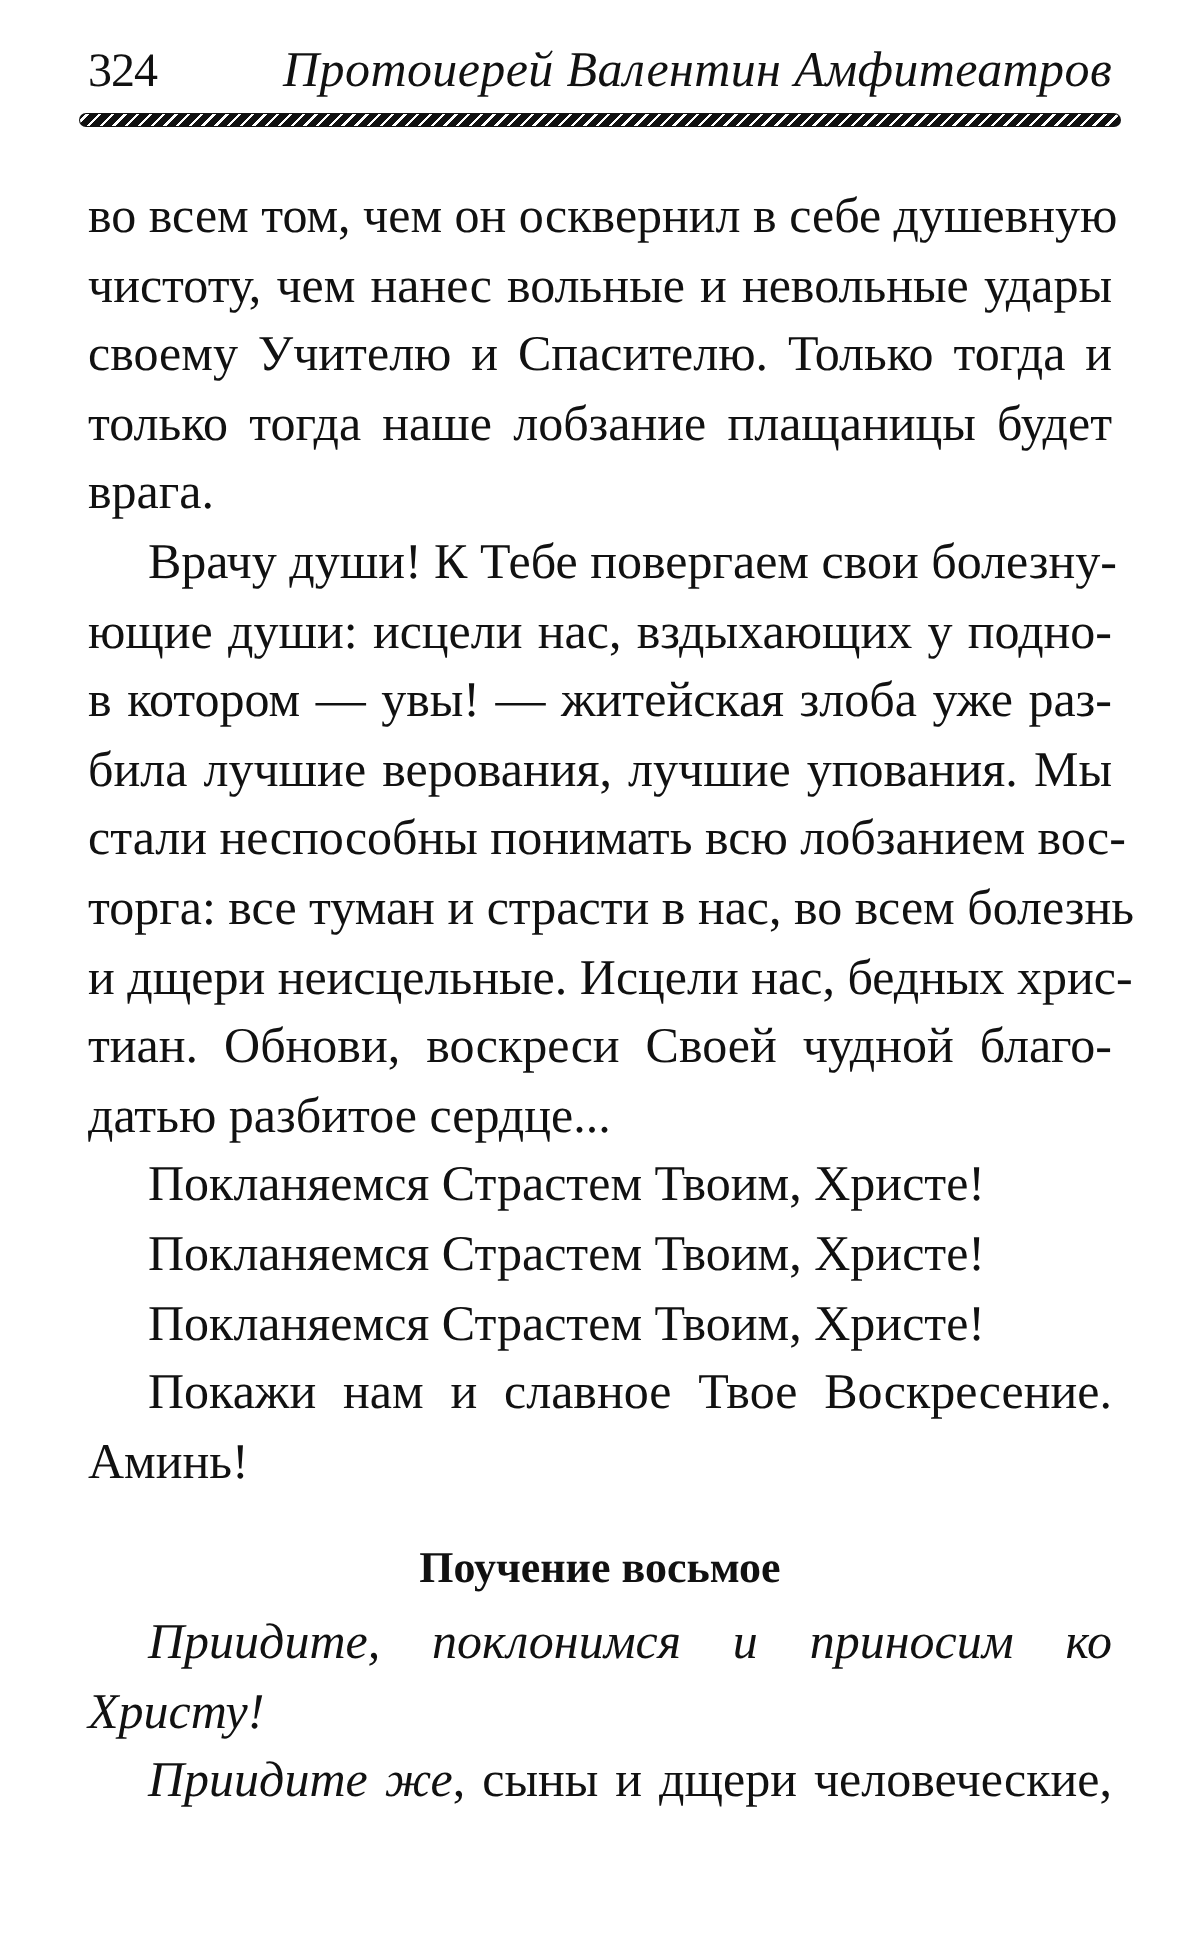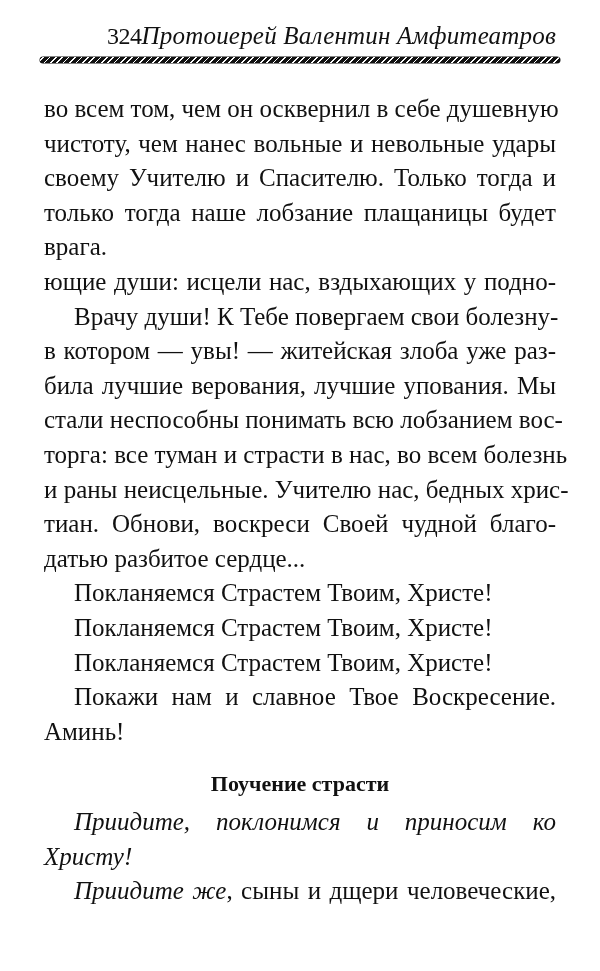--- a/index.html
+++ b/index.html
@@ -22,21 +22,21 @@
       width: 512px;
       height: 971px;
     }
     .running-head {
       position: absolute;
       top: 22px;
       left: 0;
       width: 512px;
       height: 34px;
       display: flex;
-      justify-content: flex-end;
+      justify-content: space-between;
       align-items: baseline;
     }
     .page-number {
       font-size: 24px;
       font-family: "Liberation Serif", serif;
       letter-spacing: -0.5px;
     }
     .running-title {
       font-size: 25px;
       font-style: italic;
@@ -105,43 +105,43 @@
 
     <div>
       <span class="line">во всем том, чем он осквернил в себе душевную</span>
       <span class="line">чистоту, чем нанес вольные и невольные удары</span>
       <span class="line">своему Учителю и Спасителю. Только тогда и</span>
       <span class="line">только тогда наше лобзание плащаницы будет</span>
       <span class="line last">врага.</span>
     </div>
 
     <div>
+      <span class="line indent">Врачу души! К Тебе повергаем свои болезну-</span>
       <span class="line">ющие души: исцели нас, вздыхающих у подно-</span>
-      <span class="line indent">Врачу души! К Тебе повергаем свои болезну-</span>
       <span class="line">в котором — увы! — житейская злоба уже раз-</span>
       <span class="line">била лучшие верования, лучшие упования. Мы</span>
       <span class="line">стали неспособны понимать всю лобзанием вос-</span>
       <span class="line">торга: все туман и страсти в нас, во всем болезнь</span>
-      <span class="line">и раны неисцельные. Учителю нас, бедных хрис-</span>
+      <span class="line">и дщери неисцельные. Исцели нас, бедных хрис-</span>
       <span class="line">тиан. Обнови, воскреси Своей чудной благо-</span>
       <span class="line last">датью разбитое сердце...</span>
     </div>
 
     <div>
       <span class="line indent last">Покланяемся Страстем Твоим, Христе!</span>
       <span class="line indent last">Покланяемся Страстем Твоим, Христе!</span>
       <span class="line indent last">Покланяемся Страстем Твоим, Христе!</span>
     </div>
 
     <div>
       <span class="line indent">Покажи нам и славное Твое Воскресение.</span>
       <span class="line last">Аминь!</span>
     </div>
 
-    <span class="heading">Поучение страсти</span>
+    <span class="heading">Поучение восьмое</span>
 
     <div class="it">
       <span class="line indent">Приидите, поклонимся и приносим ко</span>
       <span class="line last">Христу!</span>
     </div>
 
     <div>
       <span class="line indent"><span class="it">Приидите же</span><span>, сыны и дщери человеческие,</span></span>
 
     </div>

